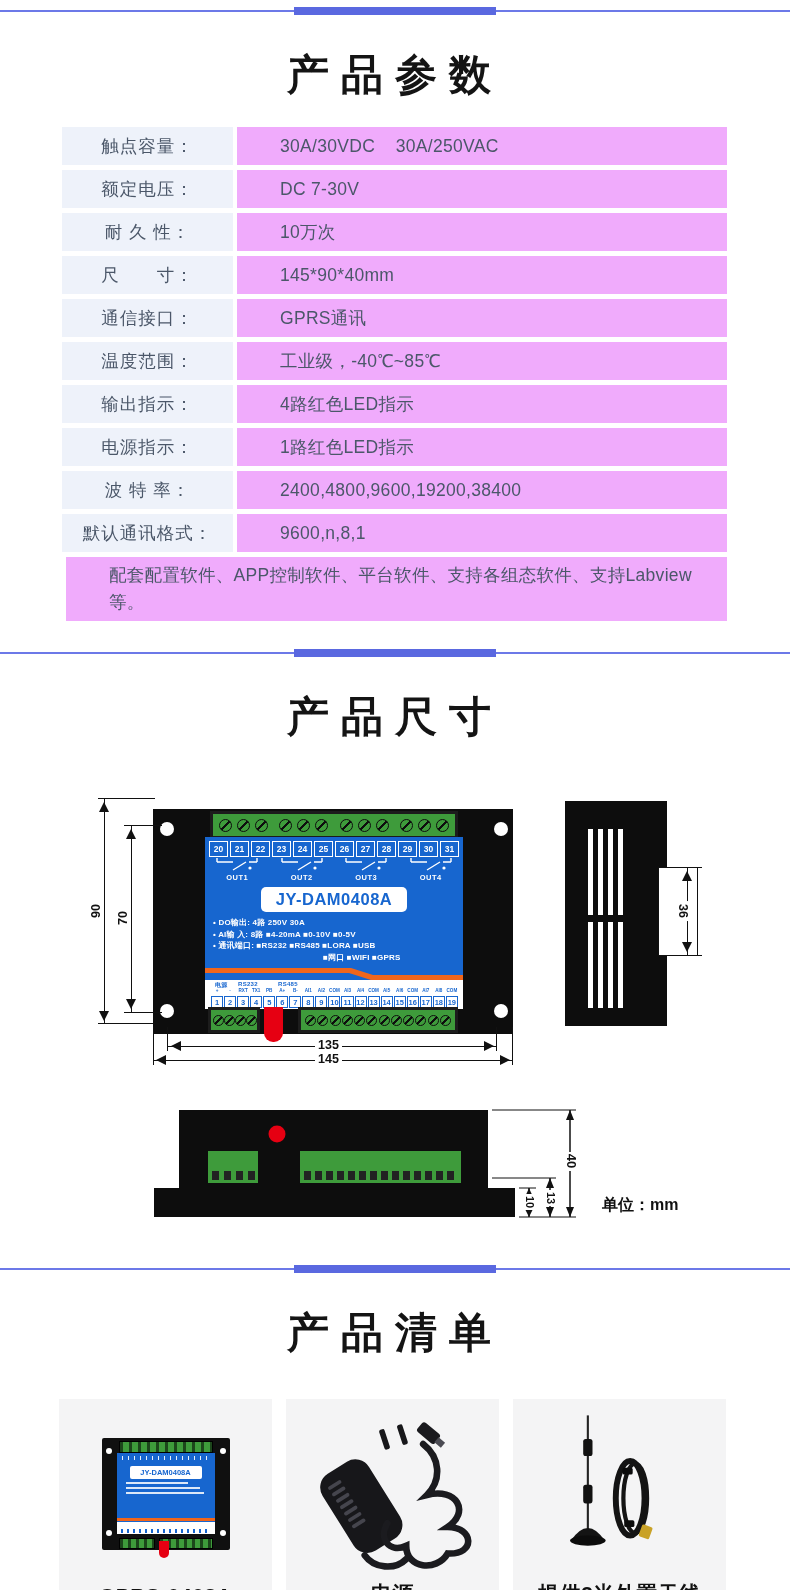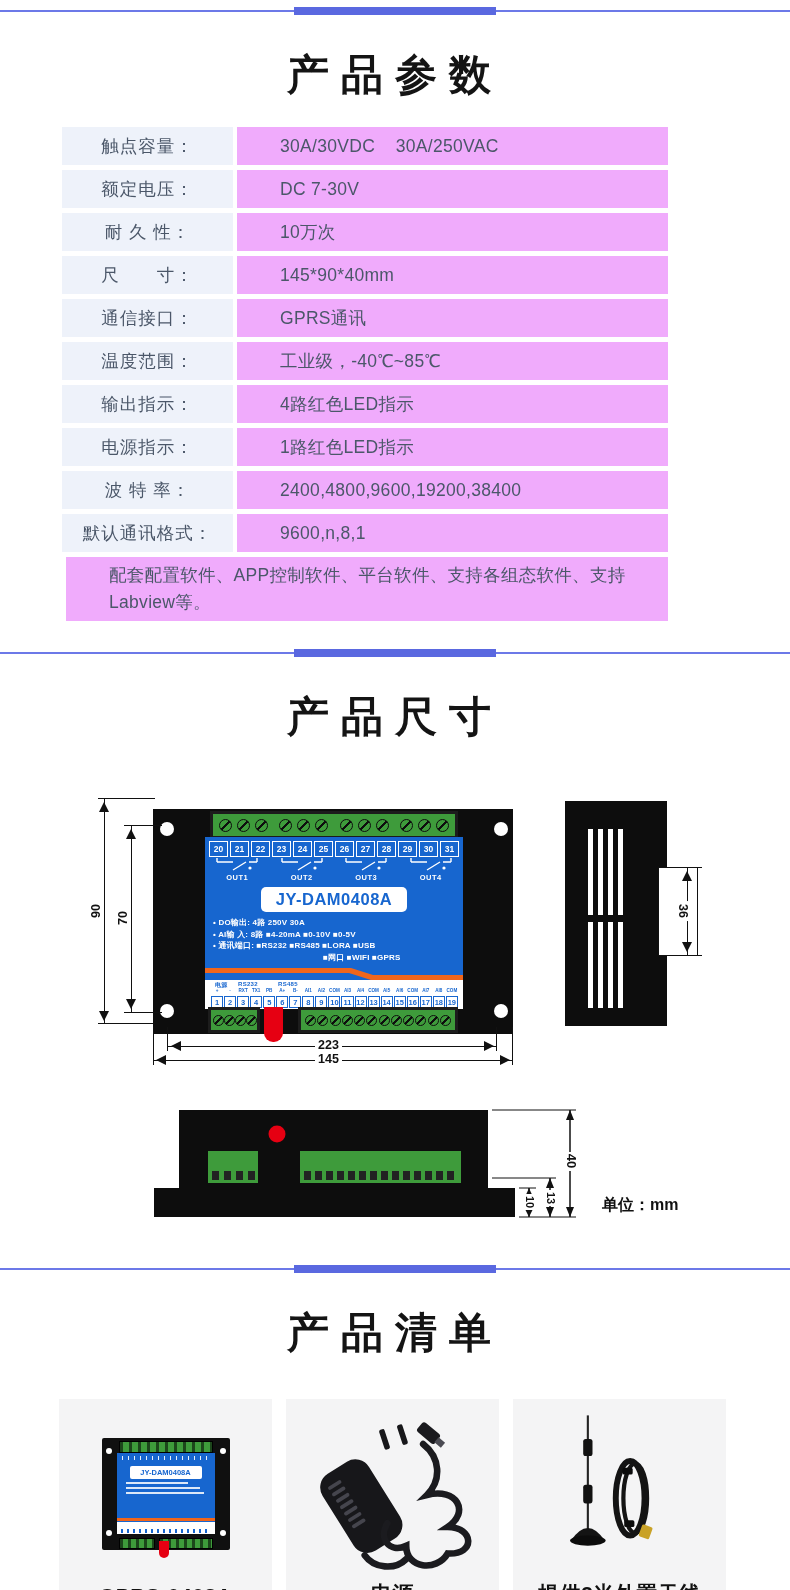--- a/index.html
+++ b/index.html
@@ -6,21 +6,21 @@
   body{width:790px;height:1590px;overflow:hidden;font-family:"Liberation Sans",sans-serif;position:relative;}
 
   
   .divider{position:relative;height:14px;margin-top:5px;}
   .divider .line{position:absolute;left:0;right:0;top:5px;height:2px;background:#6c79e8;}
   .divider .thick{position:absolute;left:50%;transform:translateX(-50%);top:2px;width:202px;height:8px;background:#5a68e0;}
 
   .sec-title{font-size:42px;font-weight:bold;color:#141414;text-align:center;letter-spacing:12px;margin:28px 0 24px 0;}
 
   
-  .spec-table{width:606px;margin-left:62px;}
+  .spec-table{width:665px;margin-left:62px;}
   .spec-row{display:flex;margin-bottom:5px;}
   .spec-label{width:171px;min-height:38px;background:#eef2fa;color:#4b5769;font-size:17.5px;display:flex;align-items:center;justify-content:center;letter-spacing:1px;flex-shrink:0;}
   .spec-value{flex:1;margin-left:4px;min-height:38px;background:#f0abfc;color:#4b5769;font-size:17.5px;display:flex;align-items:center;padding:5px 20px 5px 43px;box-sizing:border-box;white-space:pre-wrap;line-height:27px;letter-spacing:.3px;}
 
   
   .dim-figure{position:relative;height:480px;width:790px;}
 
   .dev-body{position:absolute;left:153px;top:40px;width:360px;height:225px;background:#0d0d0d;}
   .hole{position:absolute;width:14px;height:14px;border-radius:50%;background:#fff;}
 
@@ -356,21 +356,21 @@
       <i class="ab"></i>
     </div>
   <span class="dim-lab rot-l" style="left:113px;top:142px;">70</span>
 
   <div class="ext" style="left:167px;top:258px;width:1px;height:24px;"></div>
   <div class="ext" style="left:496px;top:258px;width:1px;height:24px;"></div>
   <div class="dim-h" style="left:168px;top:277px;width:329px;">
       <i class="al"></i>
       <i class="ar"></i>
     </div>
-  <span class="dim-lab" style="left:315px;top:269px;">223</span>
+  <span class="dim-lab" style="left:315px;top:269px;">135</span>
 
   <div class="ext" style="left:153px;top:258px;width:1px;height:38px;"></div>
   <div class="ext" style="left:512px;top:258px;width:1px;height:38px;"></div>
   <div class="dim-h" style="left:153px;top:291px;width:360px;">
       <i class="al"></i>
       <i class="ar"></i>
     </div>
   <span class="dim-lab" style="left:315px;top:283px;">145</span>
 
   <div class="side-body">

